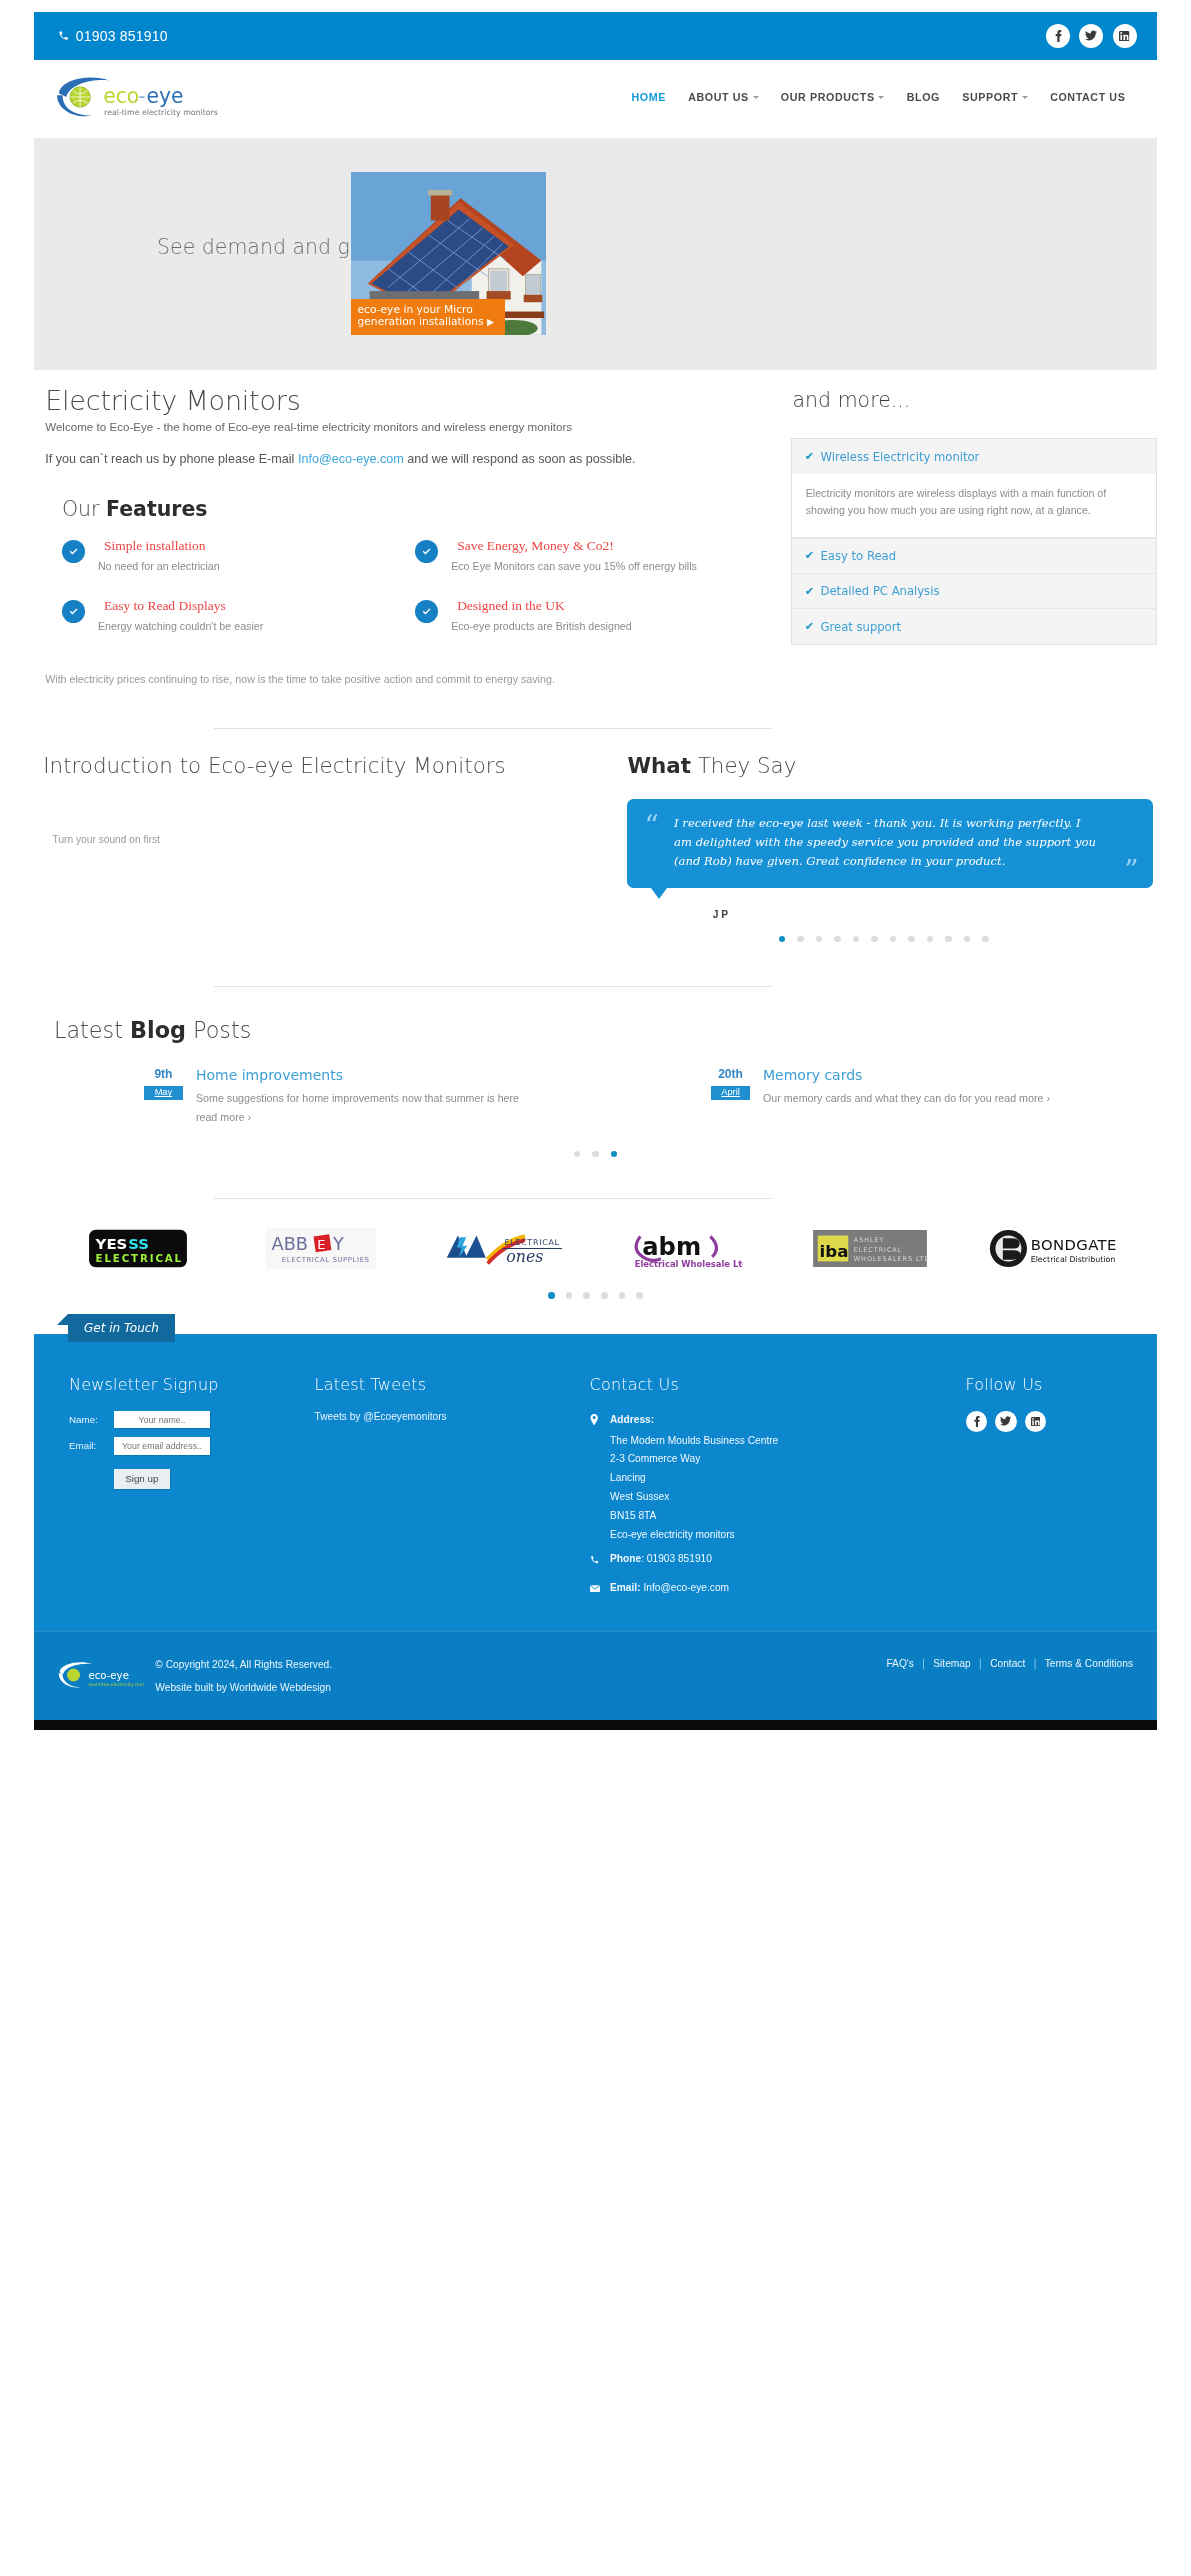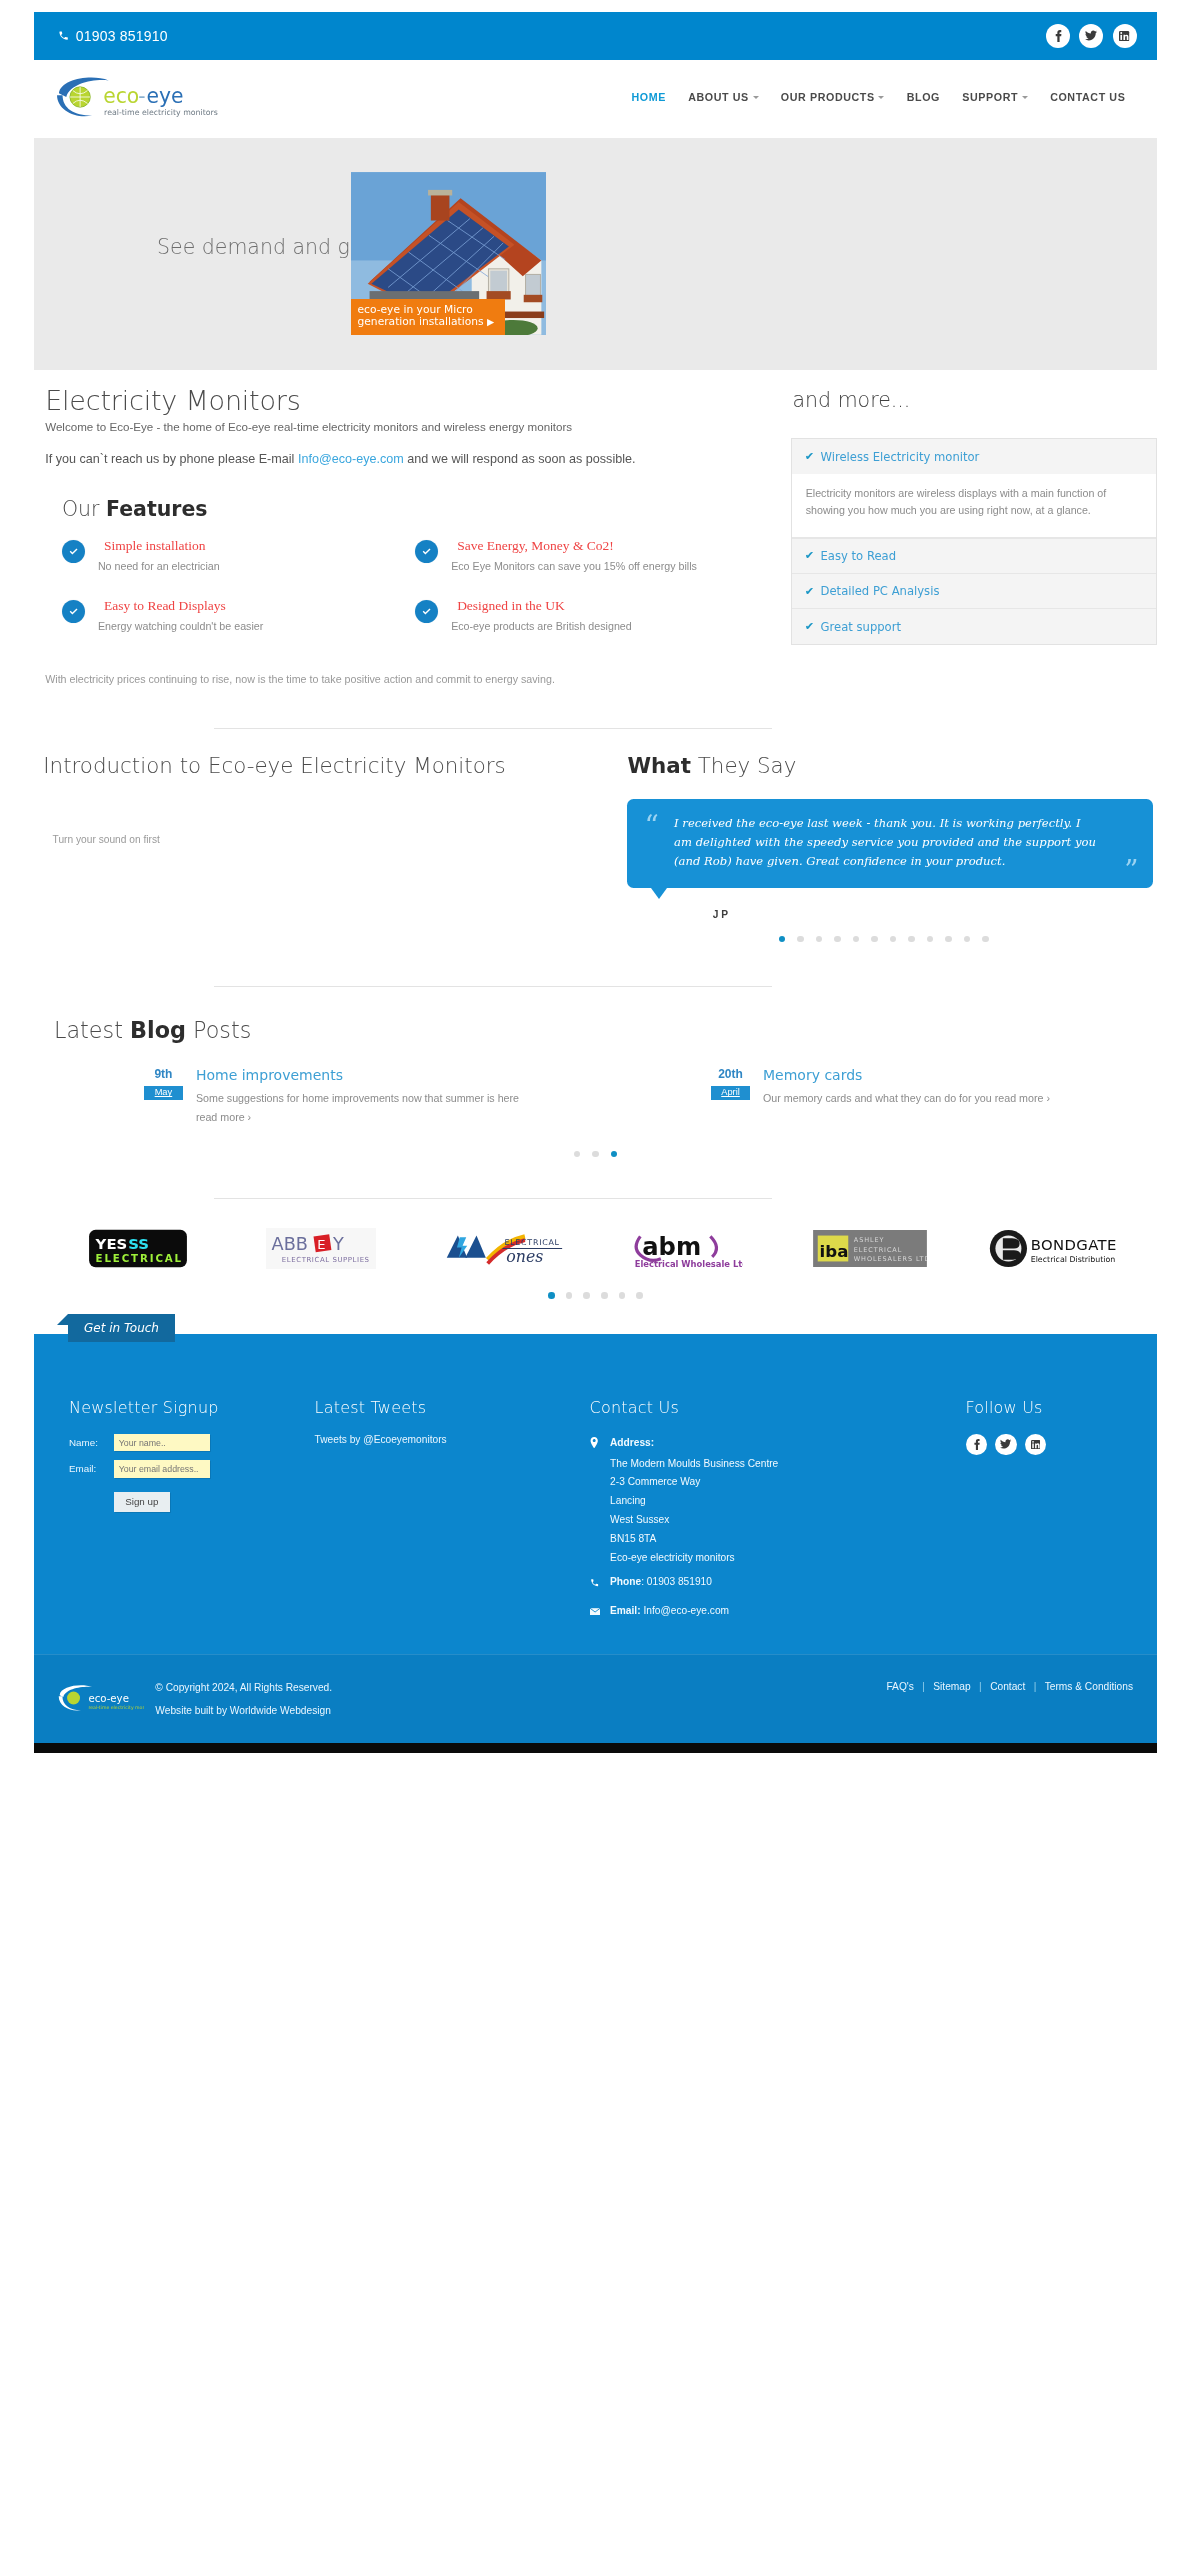--- a/index.html
+++ b/index.html
@@ -352,39 +352,40 @@
     border-right: 11.2px solid #12699e;
   }
   .footer {
     background: #0c86cd;
     padding: 41px 0 32px 0;
     display: flex;
   }
   .fcol { color: #fff; }
   .fcol h4 {
     font-size: 16px; font-weight: 300; margin-bottom: 17px;
-    font-family: "DejaVu Sans", sans-serif; letter-spacing: 0.2px; margin-top: 23px;
+    font-family: "DejaVu Sans", sans-serif; letter-spacing: 0.2px;
   }
   .fcol.news { width: 275px; padding-left: 35px; }
   .fcol.tweets { width: 275px; padding-left: 5.6px; }
   .fcol.contact { width: 361px; padding-left: 5.6px; }
   .fcol.follow { width: 205px; padding-left: 20.5px; }
 
   .frow { display: flex; align-items: center; margin-bottom: 8.4px; }
   .flabel { font-size: 9.8px; width: 45px; color: #eaf6ff; }
   .finput {
-    background: #fef9c3;
+    background: #ffffff;
     border: none;
     height: 17.7px;
     width: 96px;
     font-size: 8.8px;
     padding: 0 4.7px;
     color: #8c8c8c;
     font-family: "Liberation Sans", sans-serif;
     box-shadow: 0.9px 0.9px 0 rgba(0,0,0,.12);
+    text-align: center;
   }
   .signup-btn {
     margin-left: 45px; margin-top: 5.6px;
     background: #e8eef1; border: none;
     font-size: 9.8px; color: #444;
     padding: 4.7px 11.2px;
     font-family: "Liberation Sans", sans-serif;
     box-shadow: 0.9px 0.9px 0 rgba(0,0,0,.12);
   }
   .tweets-text { font-size: 10.2px; color: #eaf6ff; }

